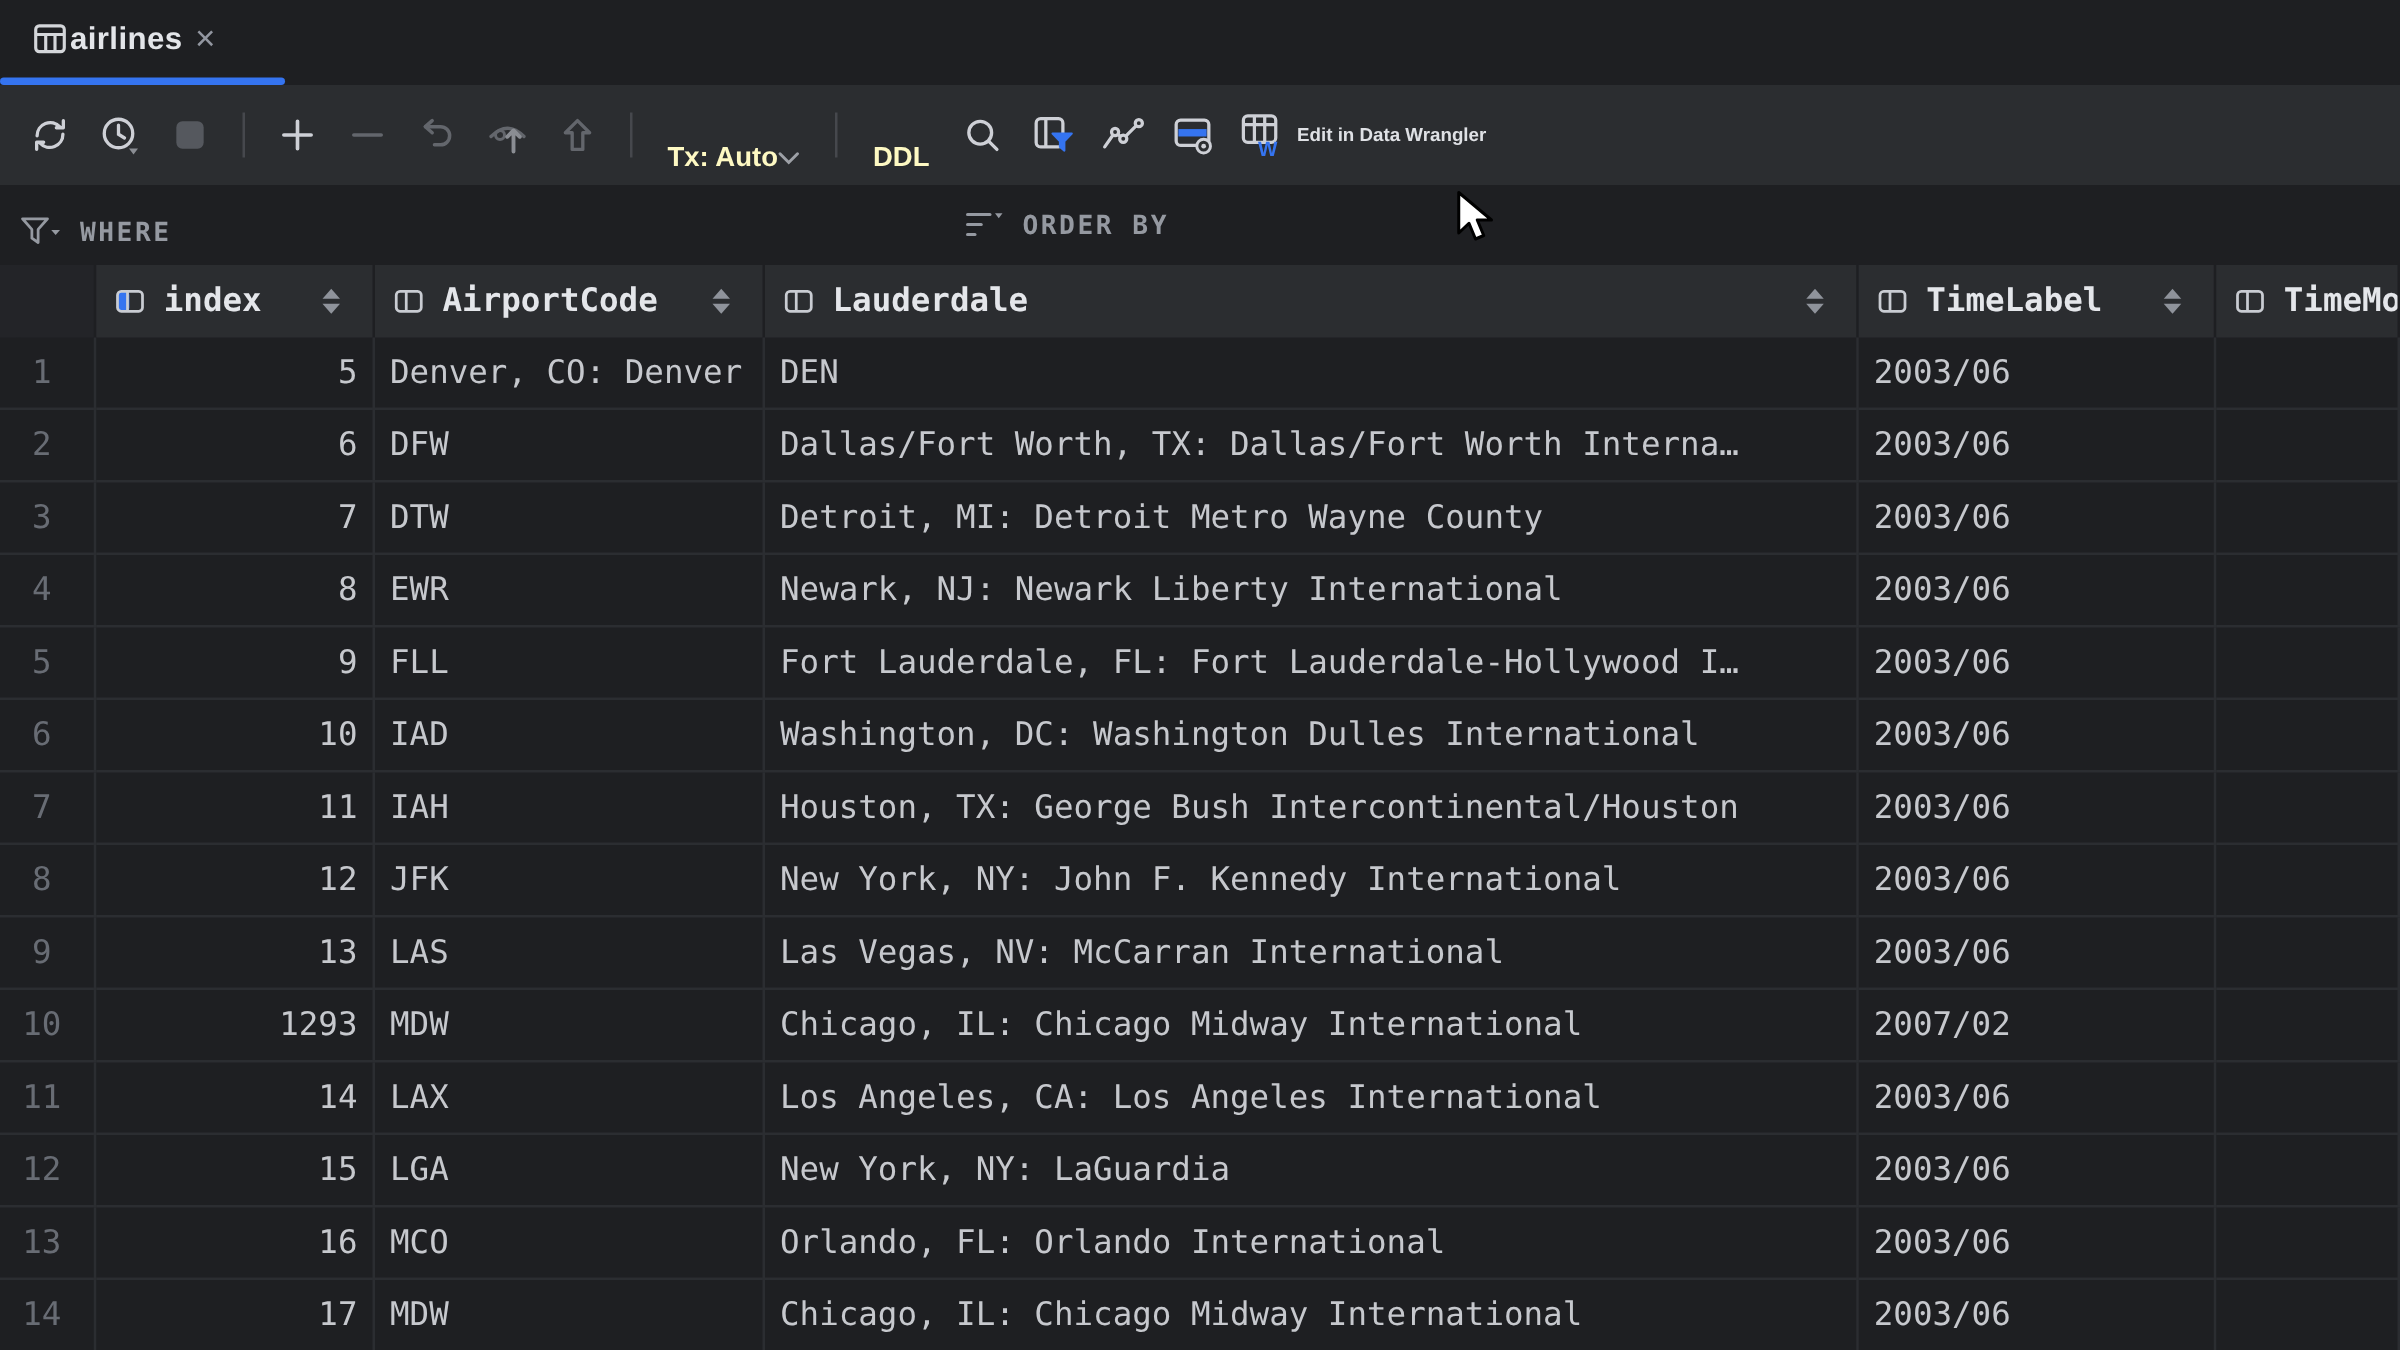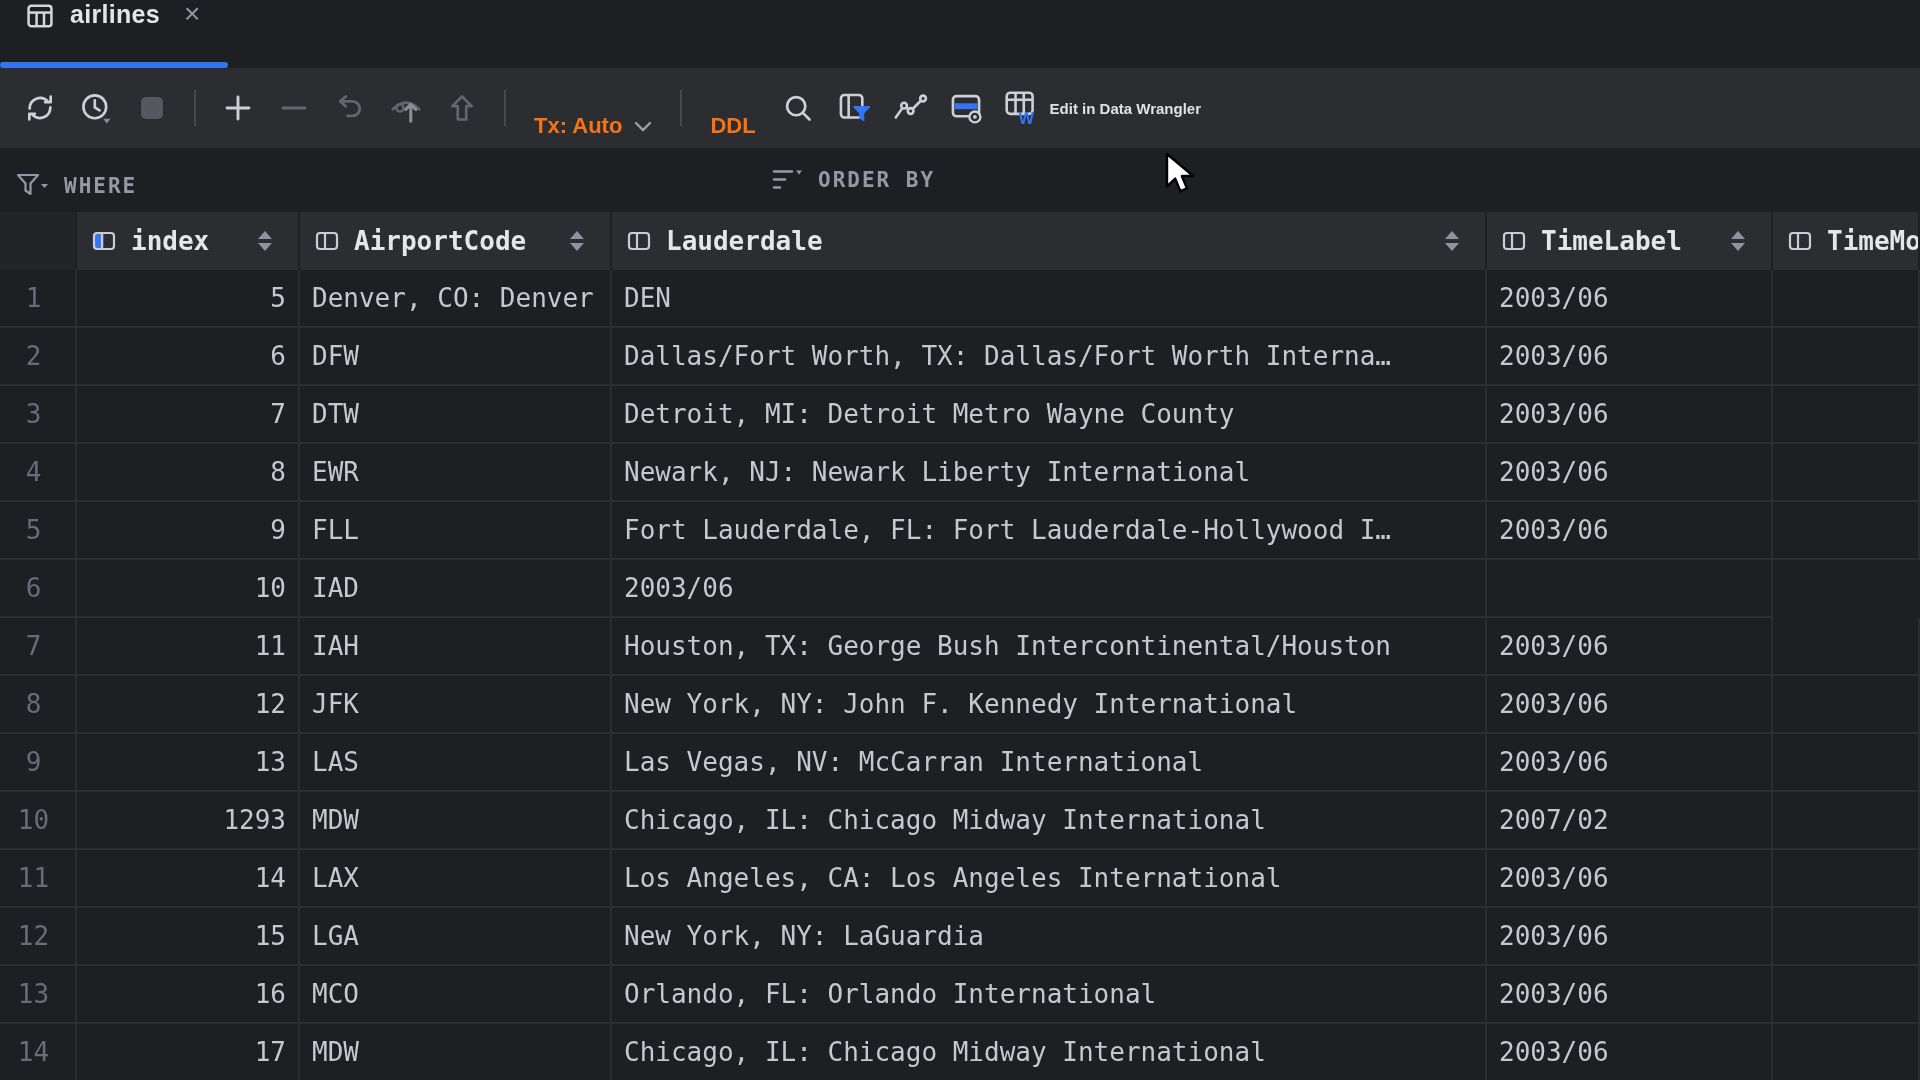--- a/index.html
+++ b/index.html
@@ -6,30 +6,30 @@
   body{
     width:1920px;height:1080px;overflow:hidden;
     background:#1e1f22;
     font-family:"Liberation Sans",sans-serif;
     position:relative;
     -webkit-user-select:none;user-select:none;
   }
 
   
   .tabbar{height:68px;background:#1e1f22;position:relative;}
-  .tab{display:inline-flex;align-items:flex-start;height:62px;padding:0 24px;gap:14px;}
+  .tab{display:inline-flex;align-items:center;height:62px;padding:0 24px;gap:0;}
   .tab-label{color:#e3e5e9;font-size:25px;font-weight:700;letter-spacing:.3px;}
   .tab-close{color:#9296a0;font-size:28px;line-height:1;margin-left:10px;cursor:default;}
   .tab-underline{position:absolute;left:0;top:62px;width:228px;height:6px;background:#3574f0;border-radius:3px;}
 
   
   .toolbar{height:80px;background:#2b2d30;display:flex;align-items:center;padding-left:12px;}
   .tbtn{width:56px;height:56px;display:flex;align-items:center;justify-content:center;border-radius:8px;flex:none;}
   .tsep{width:2px;height:36px;background:#46484d;margin:0 14px;flex:none;}
-  .txt-btn{color:#f97316;font-size:22px;font-weight:600;padding:0 14px;display:flex;align-items:center;gap:12px;flex:none;margin-top:36px;}
+  .txt-btn{color:#fef9c3;font-size:22px;font-weight:600;padding:0 14px;display:flex;align-items:center;flex:none;margin-top:36px;}
   .dw-btn{display:flex;align-items:center;gap:8px;padding:0 8px;flex:none;}
   .dw-label{color:#dfe1e5;font-size:15px;font-weight:600;}
 
   
   .filterbar{height:64px;background:#1e1f22;position:relative;display:flex;align-items:center;}
   .fgroup{display:flex;align-items:center;gap:14px;}
   .fgroup.where{padding-left:16px;margin-top:12px;}
   .fgroup.orderby{position:absolute;left:772px;top:0;height:100%;}
   .flabel{font-family:"DejaVu Sans Mono",monospace;font-size:21px;font-weight:700;color:#9599a1;letter-spacing:2px;}
 
@@ -306,20 +306,21 @@
         <span class="cell right">9</span>
         <span class="cell">FLL</span>
         <span class="cell">Fort Lauderdale, FL: Fort Lauderdale-Hollywood I…</span>
         <span class="cell">2003/06</span>
         <span class="cell"></span>
       </div>
       <div class="row">
         <span class="gutter">6</span>
         <span class="cell right">10</span>
         <span class="cell">IAD</span>
+        <span class="cell">Washington, DC: Washington Dulles International</span>
         <span class="cell">2003/06</span>
         <span class="cell"></span>
       </div>
       <div class="row">
         <span class="gutter">7</span>
         <span class="cell right">11</span>
         <span class="cell">IAH</span>
         <span class="cell">Houston, TX: George Bush Intercontinental/Houston</span>
         <span class="cell">2003/06</span>
         <span class="cell"></span>

